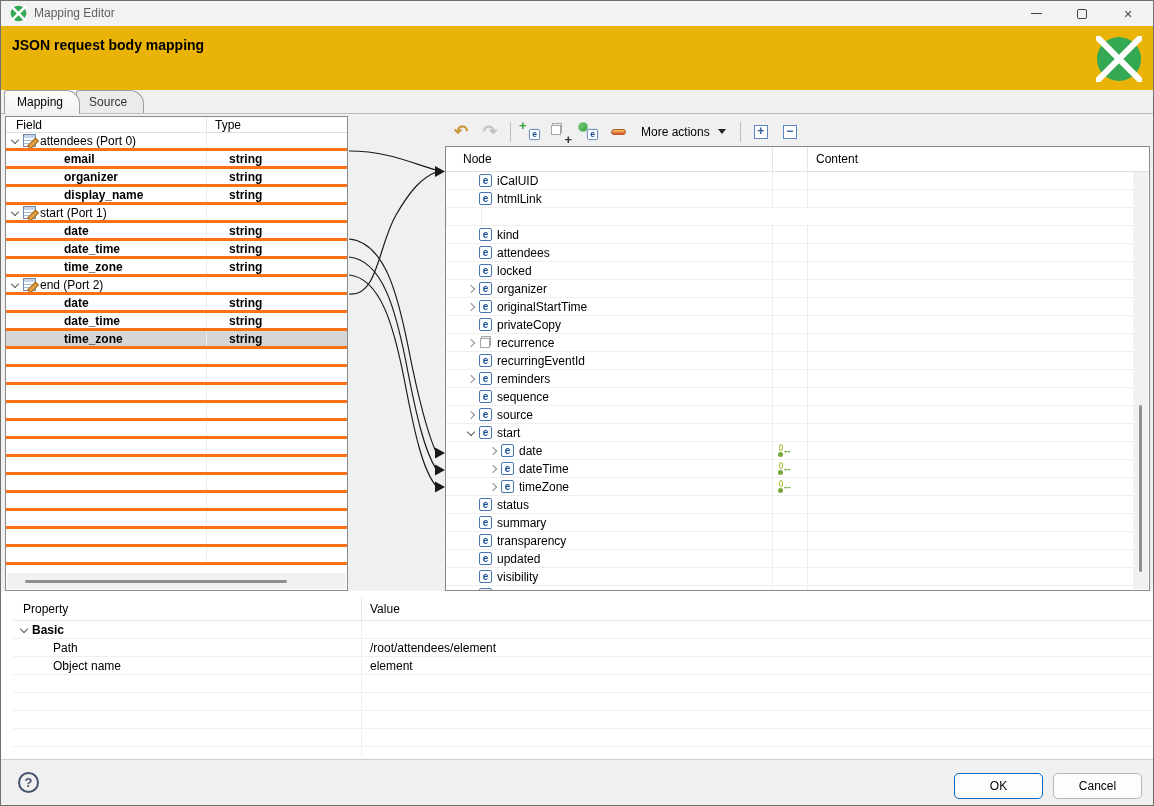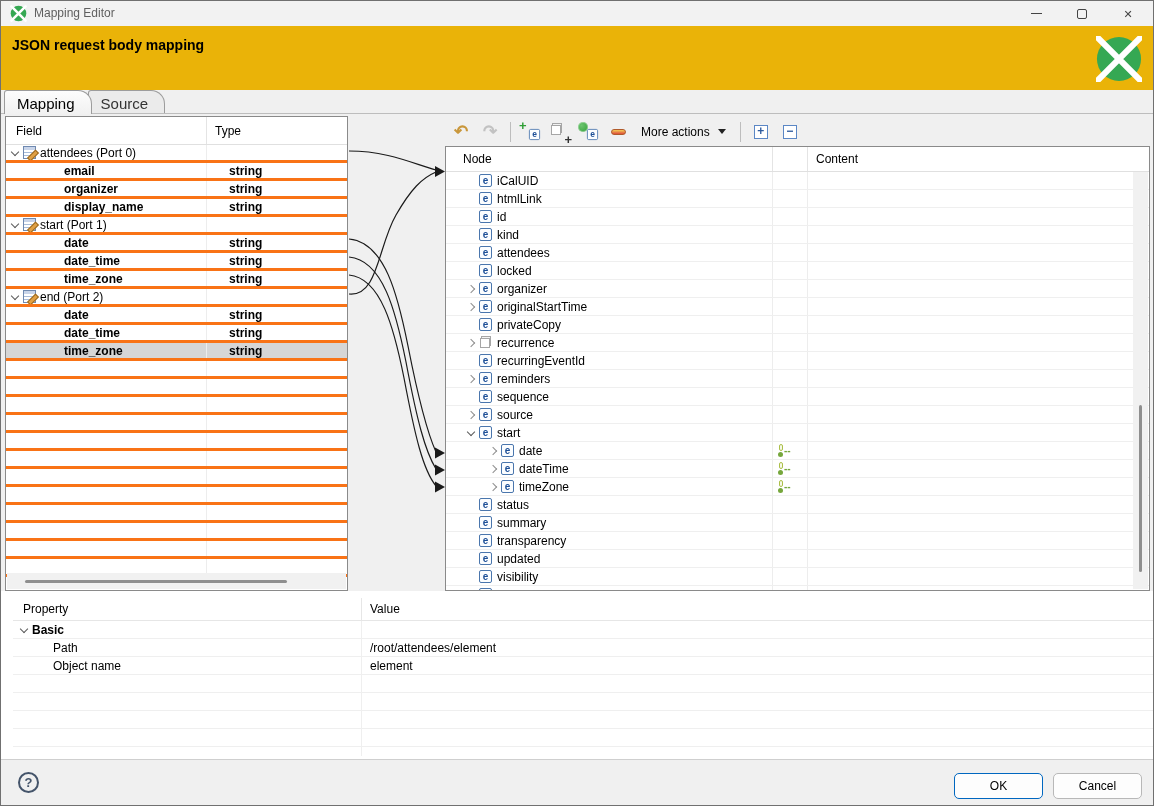--- a/index.html
+++ b/index.html
@@ -19,31 +19,31 @@
 
   
   .header { position:absolute; top:25px; left:0; right:0; height:64px; background:#eab308; }
   .header .htitle { position:absolute; left:11px; top:11px; font-size:14px; font-weight:bold; }
   .header .bigclover { position:absolute; right:11px; top:10px; width:46px; height:46px; }
 
   
   .tabbar { position:absolute; top:89px; left:0; right:0; height:24px; background:#f0f0f0;
             border-bottom:1px solid #bdbdbd; display:flex; align-items:flex-end; padding-left:3px; }
   .tab { position:relative; height:23px; padding:4px 16px 0 12px; border:1px solid #9c9c9c; border-bottom:none;
-         border-radius:3px 14px 0 0; font-size:15px; }
+         border-radius:3px 14px 0 0; font-size:12px; }
   .tab-active { background:linear-gradient(#fdfdfd,#f1f1f1); z-index:2; margin-bottom:-1px; height:24px; }
   .tab-inactive { background:#ebebeb; color:#333; z-index:1; margin-left:-4px; }
 
   
   .main { position:absolute; top:113px; left:0; right:0; height:477px; background:#f0f0f0; }
 
   
   .fields-panel { position:absolute; left:4px; top:2px; width:343px; height:475px;
                   background:#fff; border:1px solid #8a8a8a; overflow:hidden; }
-  .fhead { display:flex; height:28px; border-bottom:1px solid #e0e0e0; }
+  .fhead { display:flex; height:16px; border-bottom:1px solid #e0e0e0; }
   .fh-field { width:200px; padding-left:10px; display:flex; align-items:center; }
   .fh-type  { flex:1; padding-left:8px; border-left:1px solid #e4e4e4; display:flex; align-items:center; }
   .frow { display:flex; height:18px; border-bottom:3px solid #f97316; }
   .fcell-field { width:200px; display:flex; align-items:center; overflow:hidden; white-space:nowrap; }
   .fcell-type  { flex:1; padding-left:22px; border-left:1px solid #ededed; display:flex; align-items:center;
                  font-weight:bold; }
   .frow.sel { background:#d6d6d6; }
   .f-ind0 { padding-left:6px; } .f-ind1 { padding-left:58px; }
   .fname { font-weight:bold; }
   .glabel { font-weight:normal; margin-left:4px; }
@@ -401,25 +401,20 @@
           <div class="trow">
             <div class="tc-node t-ind0">
               <span class="chev-space"></span>
               <span class="icon-e"></span>
               <span class="lbl">htmlLink</span>
             </div>
             <div class="tc-mid"></div>
             <div class="tc-content"></div>
           </div>
           <div class="trow">
-            <div class="tc-node t-ind0">
-              <span class="chev-space"></span>
-              <span class="icon-e"></span>
-              <span class="lbl">id</span>
-            </div>
             <div class="tc-mid"></div>
             <div class="tc-content"></div>
           </div>
           <div class="trow">
             <div class="tc-node t-ind0">
               <span class="chev-space"></span>
               <span class="icon-e"></span>
               <span class="lbl">kind</span>
             </div>
             <div class="tc-mid"></div>

